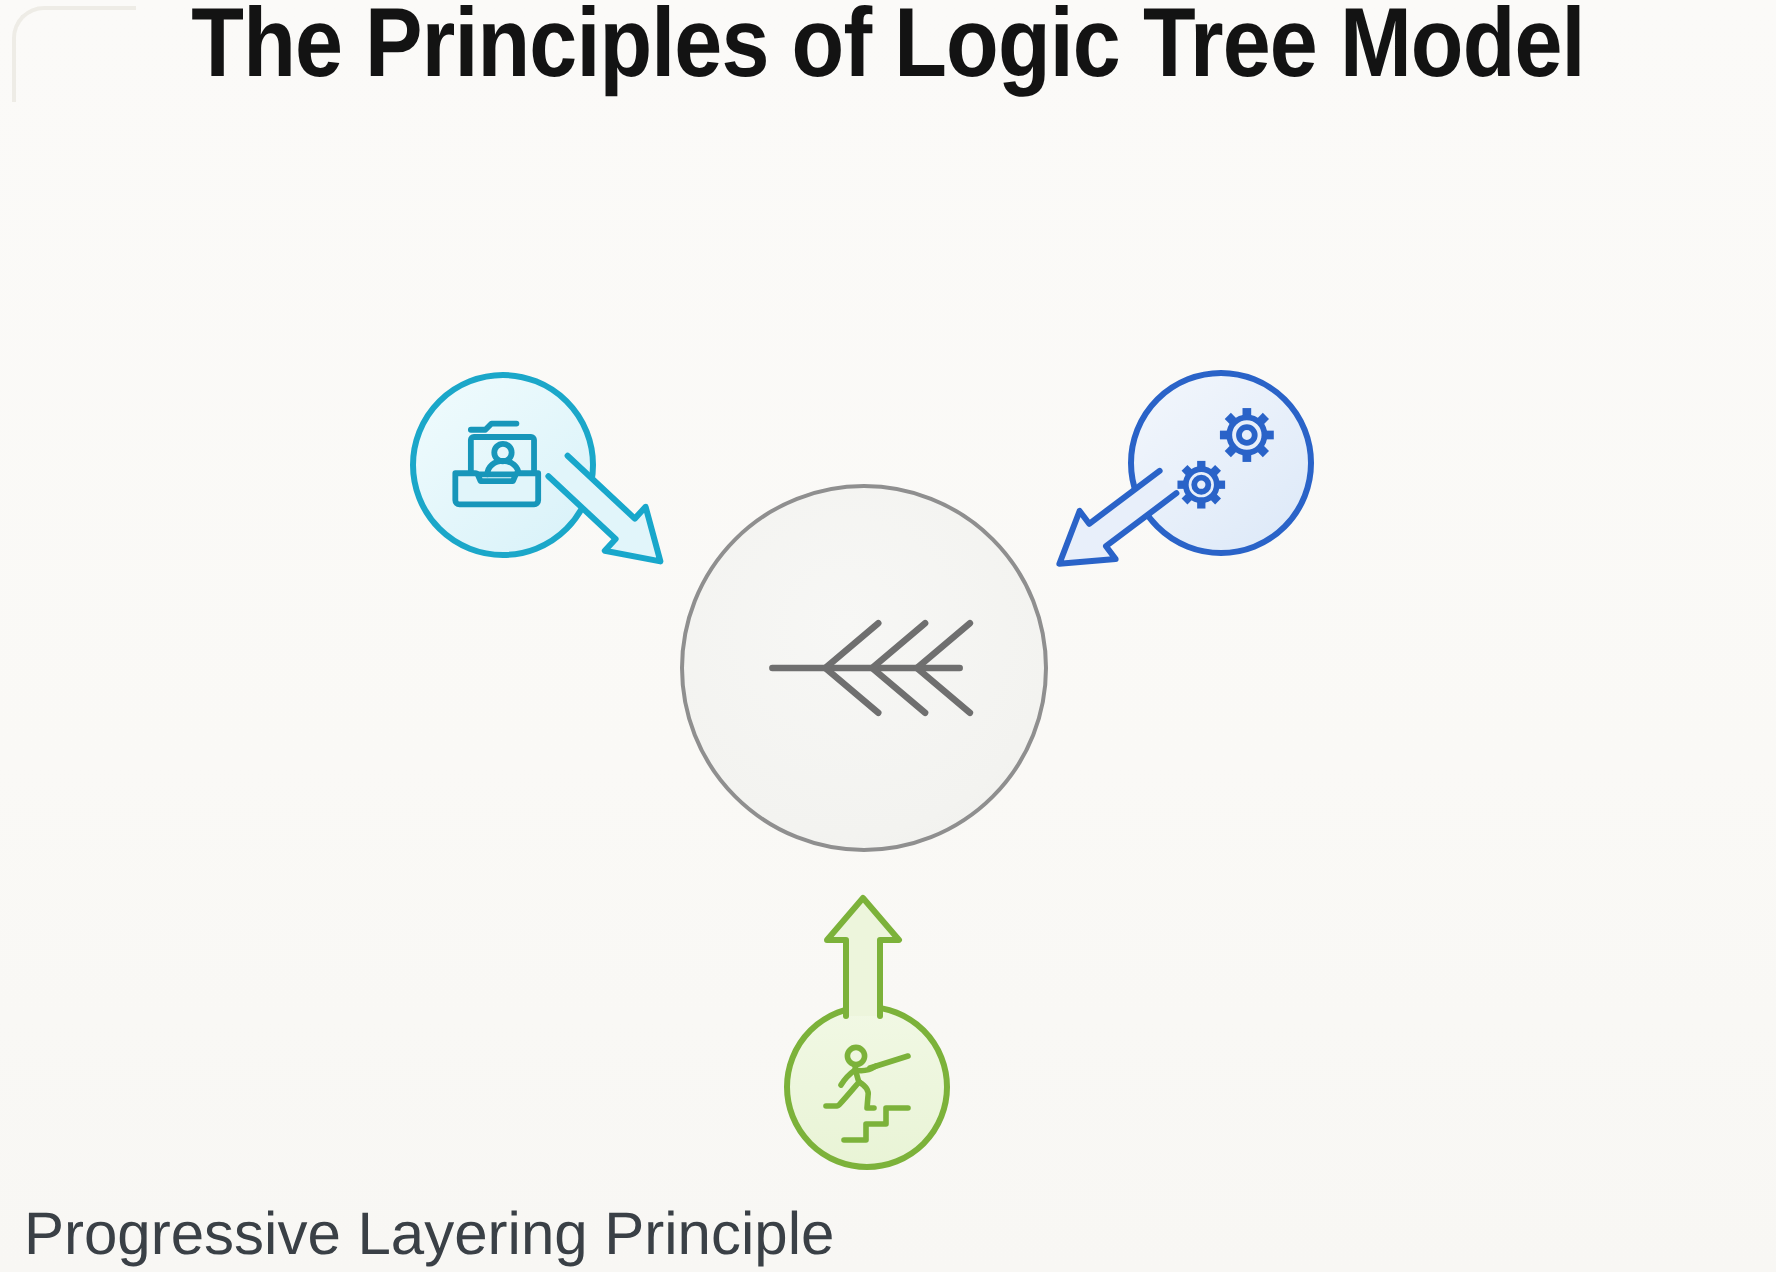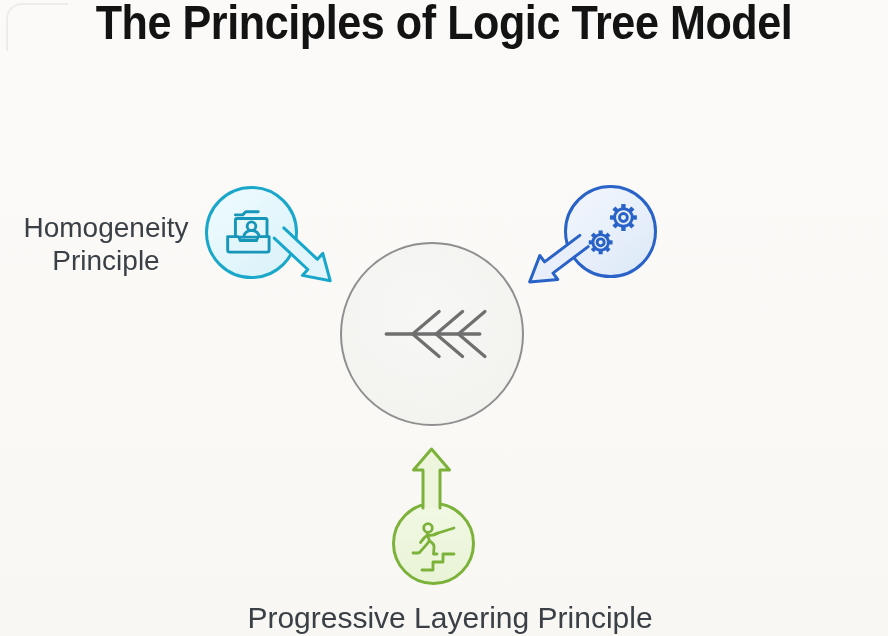--- a/index.html
+++ b/index.html
@@ -56,21 +56,21 @@
     position:absolute;color:#3a4046;z-index:3;
   }
   .label-homogeneity{
     left:8px;top:211px;width:196px;text-align:center;
     font-size:28px;line-height:33px;
   }
   .label-mece{
     left:673px;top:212px;font-size:30px;line-height:36px;white-space:nowrap;
   }
   .label-progressive{
-    left:12px;top:601px;width:876px;text-align:center;
+    left:12px;top:601px;width:876px;text-align:left;
     font-size:30px;line-height:34px;
   }
 </style>
 </head>
 <body>
 
 <div class="stage">
 
   <div class="corner-artifact"></div>
 
@@ -139,16 +139,15 @@
       <line x1="-21" y1="9" x2="-15.5" y2="9"></line>
     </svg>
   </div>
 
   <svg class="arrows-overlay" width="888" height="636" viewBox="0 0 888 636">
     <path d="M 274.2,238.1 L 307.8,269.5 L 302.4,275.4 L 330.2,280.7 L 322.8,253.4 L 317.4,259.3 L 283.8,227.9" fill="#e1f5fa" stroke="#18a7cb" stroke-width="3" stroke-linejoin="round" stroke-linecap="round"></path>
     <path d="M 579.8,235.4 L 544.6,261.9 L 539.8,255.5 L 529.7,281.9 L 557.8,279.5 L 553,273.1 L 588.2,246.6" fill="#e8effa" stroke="#2a63c8" stroke-width="3" stroke-linejoin="round" stroke-linecap="round"></path>
     <path d="M 423,508 L 423,470 L 413.5,470 L 431.5,449 L 449.5,470 L 440,470 L 440,508" fill="#edf5dc" stroke="#7cb23a" stroke-width="3" stroke-linejoin="round" stroke-linecap="round"></path>
   </svg>
 
-  <div class="node-label label-homogeneity">Homogeneity Principle</div>
   <div class="node-label label-progressive">Progressive Layering Principle</div>
 
 </div>
 
 </body></html>

